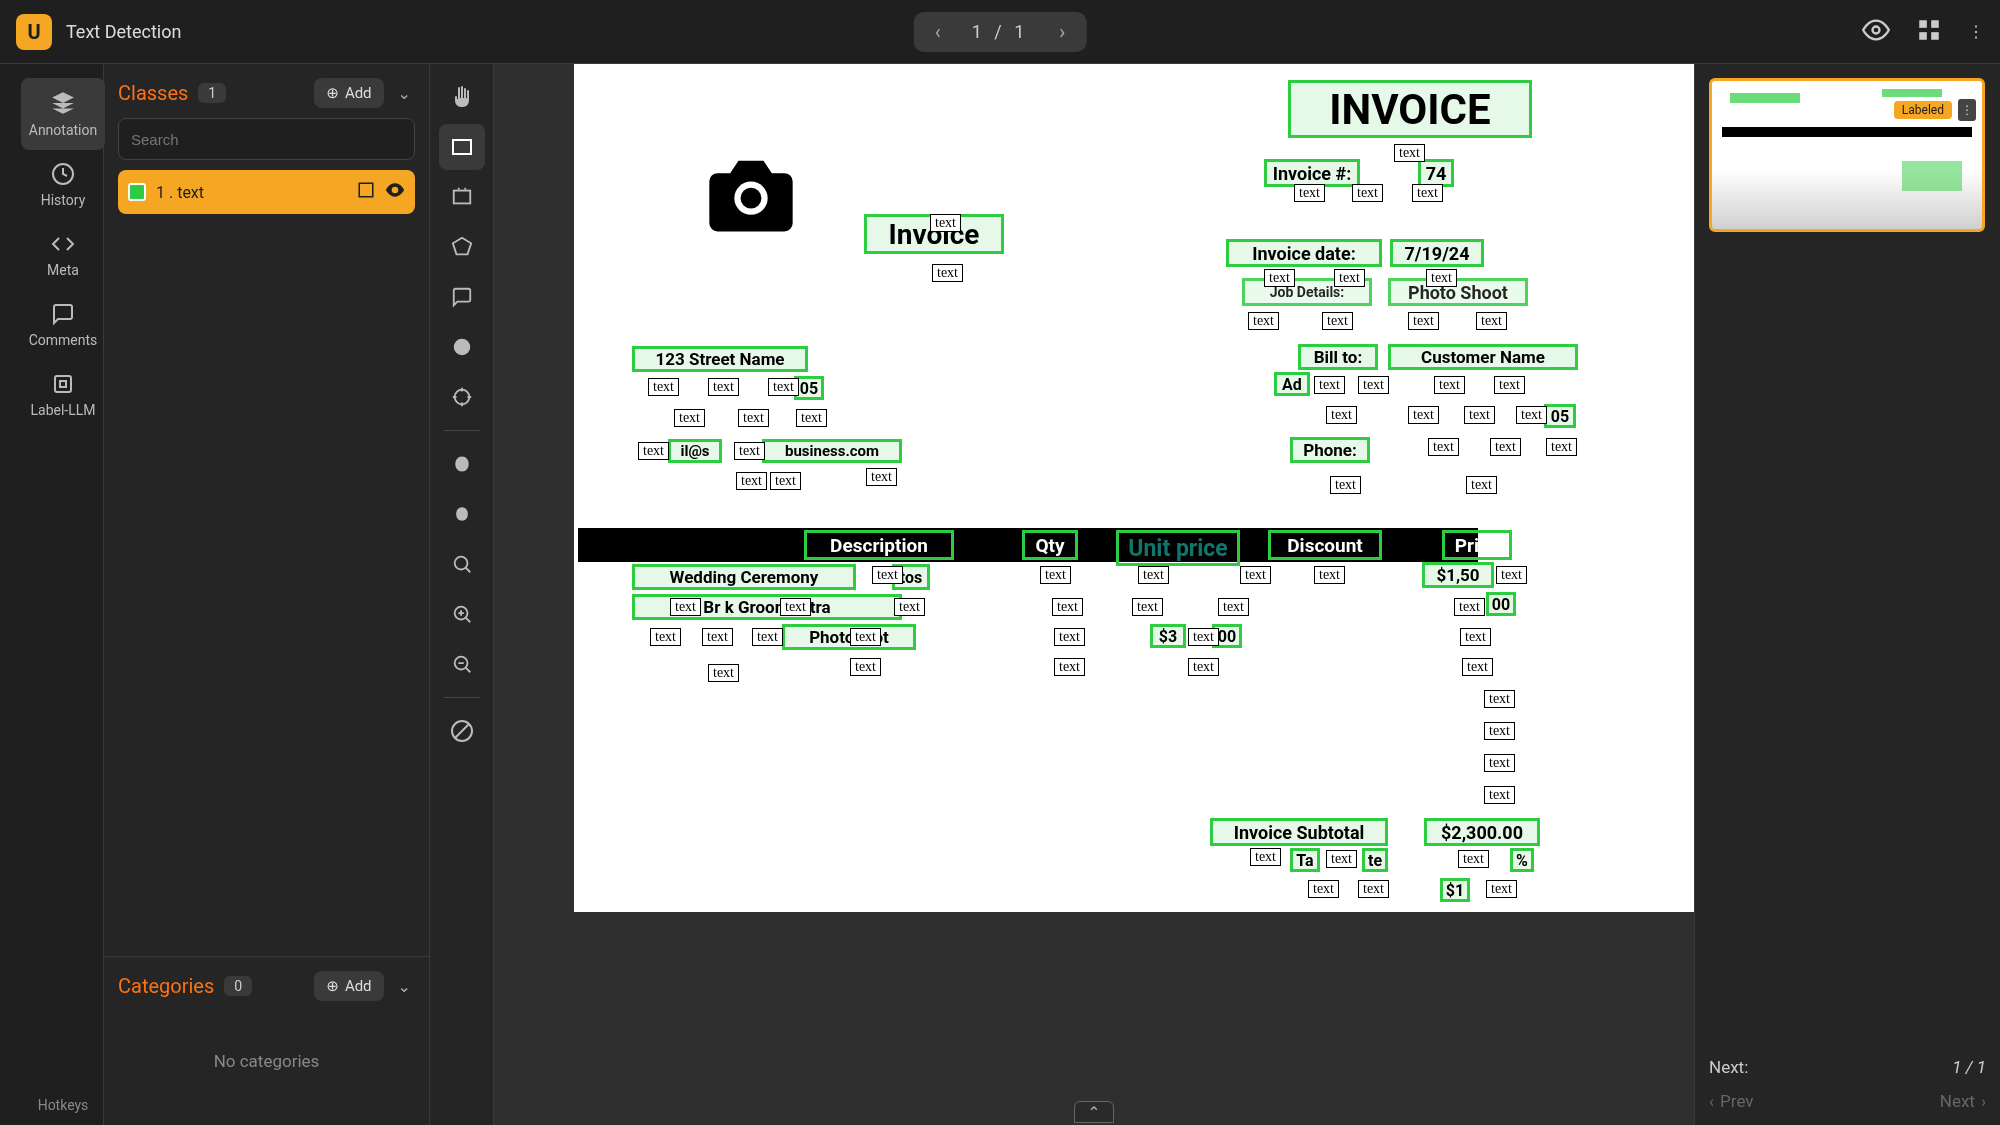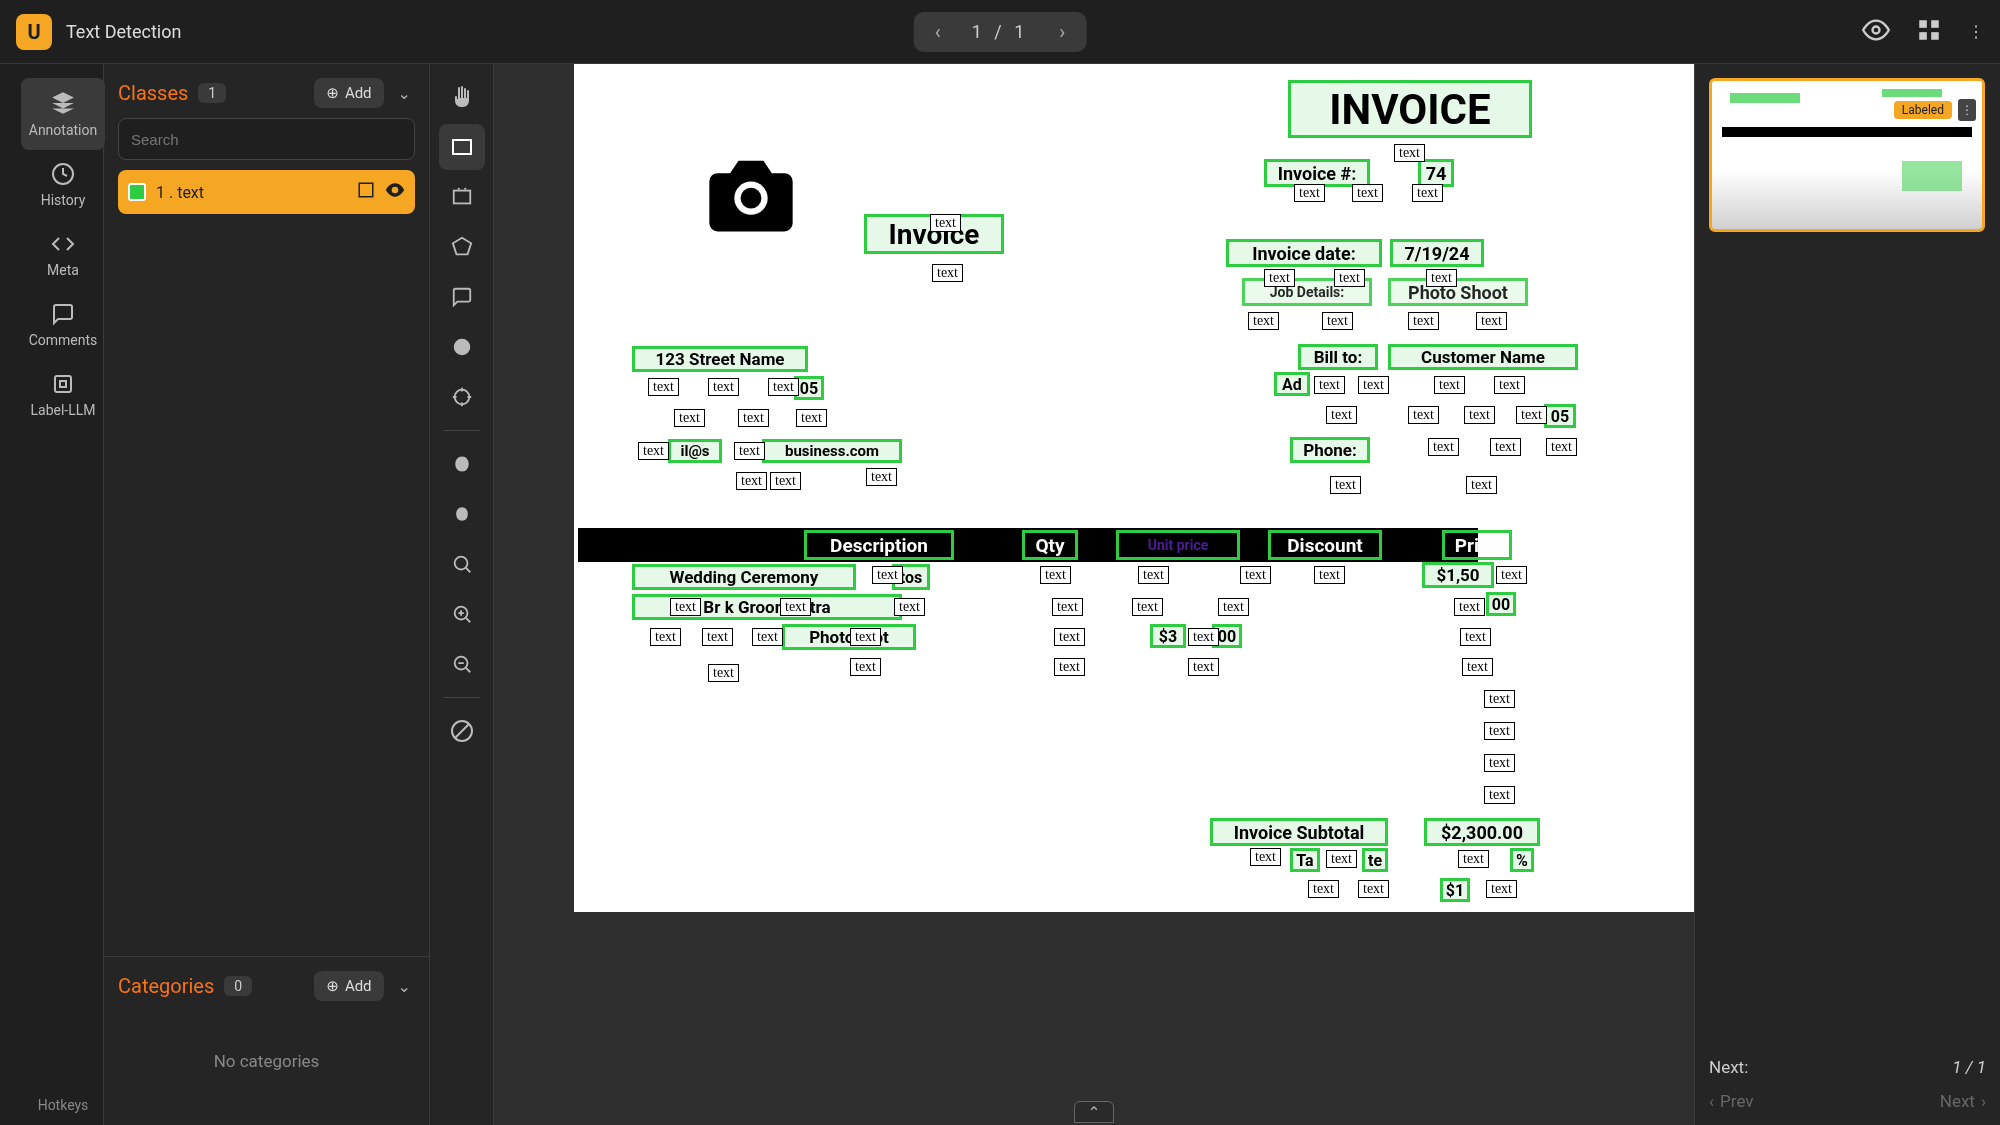--- a/index.html
+++ b/index.html
@@ -427,21 +427,21 @@
 
       <svg class="camera-icon" viewBox="0 0 24 24" fill="#000">
           <path d="M4 7h3l2-3h6l2 3h3a2 2 0 012 2v10a2 2 0 01-2 2H4a2 2 0 01-2-2V9a2 2 0 012-2z"></path>
           <circle cx="12" cy="13" r="4" fill="#fff"></circle>
           <circle cx="12" cy="13" r="2.5" fill="#000"></circle>
         </svg>
 
       <div class="green-box" style="left:714px;top:16px;width:244px;height:58px;font-size:42px">INVOICE</div>
       <div class="green-box" style="left:290px;top:150px;width:140px;height:40px;font-size:28px">Invoice</div>
 
-      <div class="green-box" style="left:690px;top:95px;width:106px;height:28px;font-size:18px">Invoice #:</div>
+      <div class="green-box" style="left:690px;top:95px;width:96px;height:28px;font-size:18px">Invoice #:</div>
       <div class="green-box" style="left:844px;top:95px;width:36px;height:28px;font-size:18px">74</div>
 
       <div class="green-box" style="left:652px;top:175px;width:156px;height:28px;font-size:18px">Invoice date:</div>
       <div class="green-box" style="left:816px;top:175px;width:94px;height:28px;font-size:18px">7/19/24</div>
       <div class="green-box" style="left:668px;top:214px;width:130px;height:28px;font-size:14px;opacity:.85">Job Details:</div>
       <div class="green-box" style="left:814px;top:214px;width:140px;height:28px;font-size:18px;opacity:.85">Photo Shoot</div>
 
       <div class="green-box" style="left:58px;top:282px;width:176px;height:26px;font-size:17px">123 Street Name</div>
       <div class="green-box" style="left:220px;top:312px;width:30px;height:24px;font-size:16px">05</div>
 
@@ -450,21 +450,21 @@
       <div class="green-box" style="left:700px;top:308px;width:36px;height:24px;font-size:16px">Ad</div>
       <div class="green-box" style="left:970px;top:340px;width:32px;height:24px;font-size:16px">05</div>
       <div class="green-box" style="left:716px;top:373px;width:80px;height:26px;font-size:17px">Phone:</div>
 
       <div class="green-box" style="left:94px;top:375px;width:54px;height:24px;font-size:15px">il@s</div>
       <div class="green-box" style="left:188px;top:375px;width:140px;height:24px;font-size:15px">business.com</div>
 
       <div class="black-bar"></div>
       <div class="green-box" style="left:230px;top:466px;width:150px;height:30px;font-size:19px;color:#fff;background:transparent">Description</div>
       <div class="green-box" style="left:448px;top:466px;width:56px;height:30px;font-size:19px;color:#fff;background:transparent">Qty</div>
-      <div class="green-box" style="left:542px;top:466px;width:124px;height:30px;font-size:14px;color:#4c1d95;background:transparent">Unit price</div>
+      <div class="green-box" style="left:542px;top:466px;width:124px;height:36px;font-size:23px;color:#0f766e;background:transparent">Unit price</div>
       <div class="green-box" style="left:694px;top:466px;width:114px;height:30px;font-size:19px;color:#fff;background:transparent">Discount</div>
       <div class="green-box" style="left:868px;top:466px;width:70px;height:30px;font-size:19px;color:#fff;background:transparent">Price</div>
 
       <div class="green-box" style="left:58px;top:500px;width:224px;height:26px;font-size:17px">Wedding Ceremony</div>
       <div class="green-box" style="left:318px;top:500px;width:38px;height:26px;font-size:16px">tos</div>
       <div class="green-box" style="left:58px;top:530px;width:270px;height:26px;font-size:17px">Br     k Groom   ortra</div>
       <div class="green-box" style="left:208px;top:560px;width:134px;height:26px;font-size:17px">Photoboot</div>
 
       <div class="green-box" style="left:848px;top:498px;width:72px;height:26px;font-size:17px">$1,50</div>
       <div class="green-box" style="left:912px;top:528px;width:30px;height:24px;font-size:16px">00</div>

